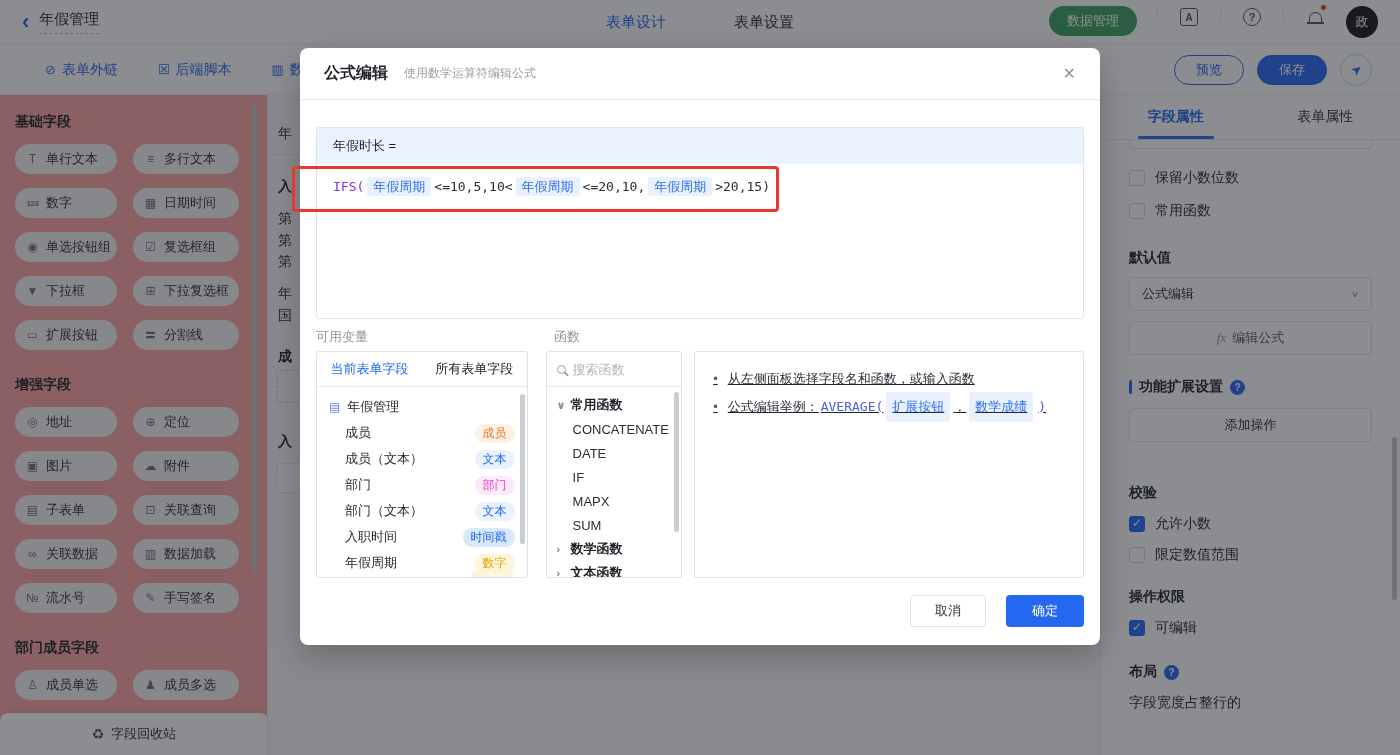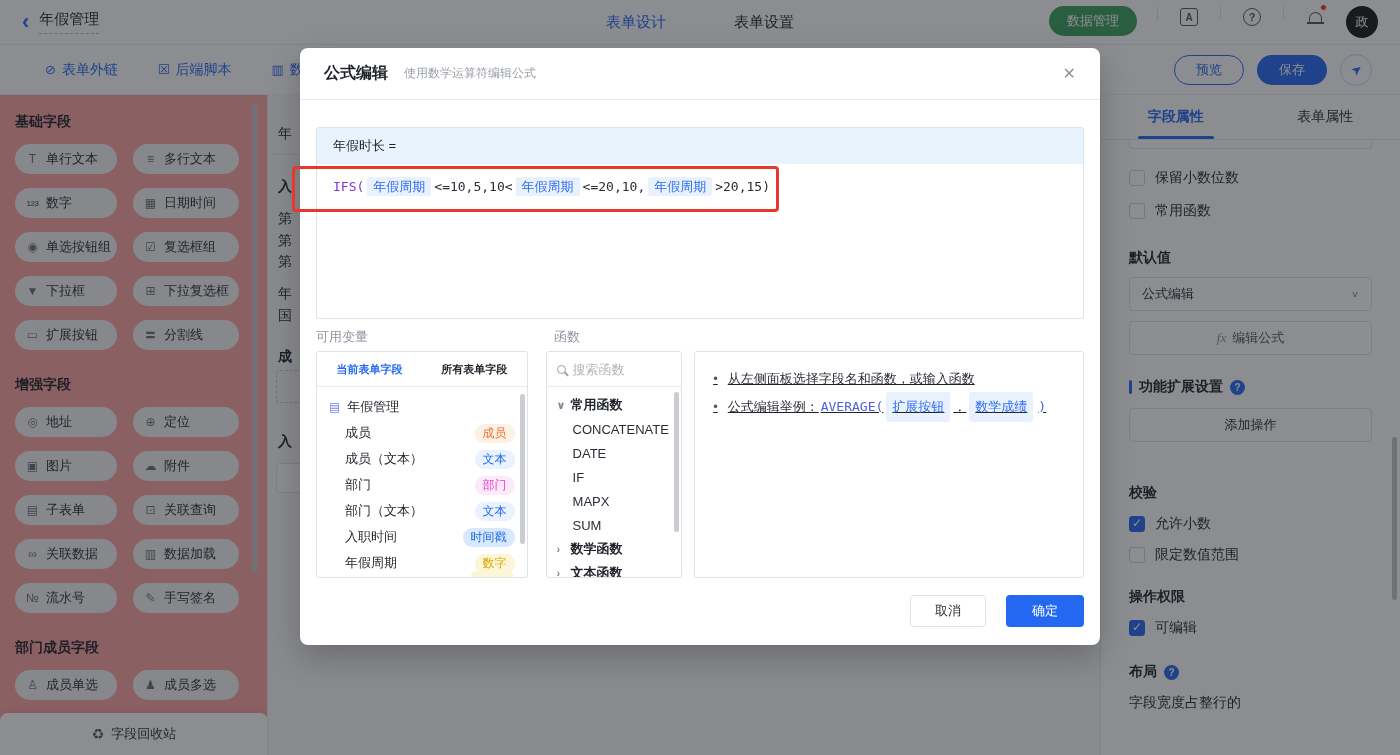--- a/index.html
+++ b/index.html
@@ -95,21 +95,21 @@
   .fx-body { padding:14px 16px; font-size:13px; white-space:pre; cursor:text; height:156px; }
   .tok-fn { color:#8038d0; font-family:"DejaVu Sans Mono","Liberation Mono",monospace; }
   .tok-op { color:#2a2e36; font-family:"DejaVu Sans Mono","Liberation Mono",monospace; }
   .tok-chip { background:#e9f1fc; color:#2e6cf6; border-radius:3px; padding:2px 6px; margin:0 3px; font-size:13px; cursor:pointer; }
   .labels-row { display:flex; margin-top:9px; font-size:13px; color:#8f959e; }
   .labels-row .l1 { width:238px; }
   .panels-row { display:flex; margin-top:5px; }
   .panel { border:1px solid #dfe2e7; border-radius:3px; height:227px; position:relative; overflow:hidden; background:#fff; }
   .var-panel { width:220px; margin-right:18px; }
   .var-tabs { height:35px; display:flex; border-bottom:1px solid #e8eaed; }
-  .var-tab { flex:1; display:flex; align-items:center; justify-content:center; font-size:11px; cursor:pointer;font-weight:bold; }
+  .var-tab { flex:1; display:flex; align-items:center; justify-content:center; font-size:13px; cursor:pointer; }
   .var-tab.active { color:#2468f2; }
   .var-list { padding:7px 0; }
   .var-row { height:26px; display:flex; align-items:center; padding:0 12px; font-size:13px; cursor:pointer; }
   .var-row.child { padding-left:28px; }
   .doc-ic { color:#7086f5; font-size:12px; margin-right:7px; }
   .badge { margin-left:auto; font-size:12px; padding:1px 8px; border-radius:9px; }
   .bg-member { color:#e8772e; background:#fdf0e4; }
   .bg-text { color:#2468f2; background:#e9f2fe; }
   .bg-dept { color:#ee3cc8; background:#fceafa; }
   .bg-timestamp { color:#2166e8; background:#d9e9fd; }

